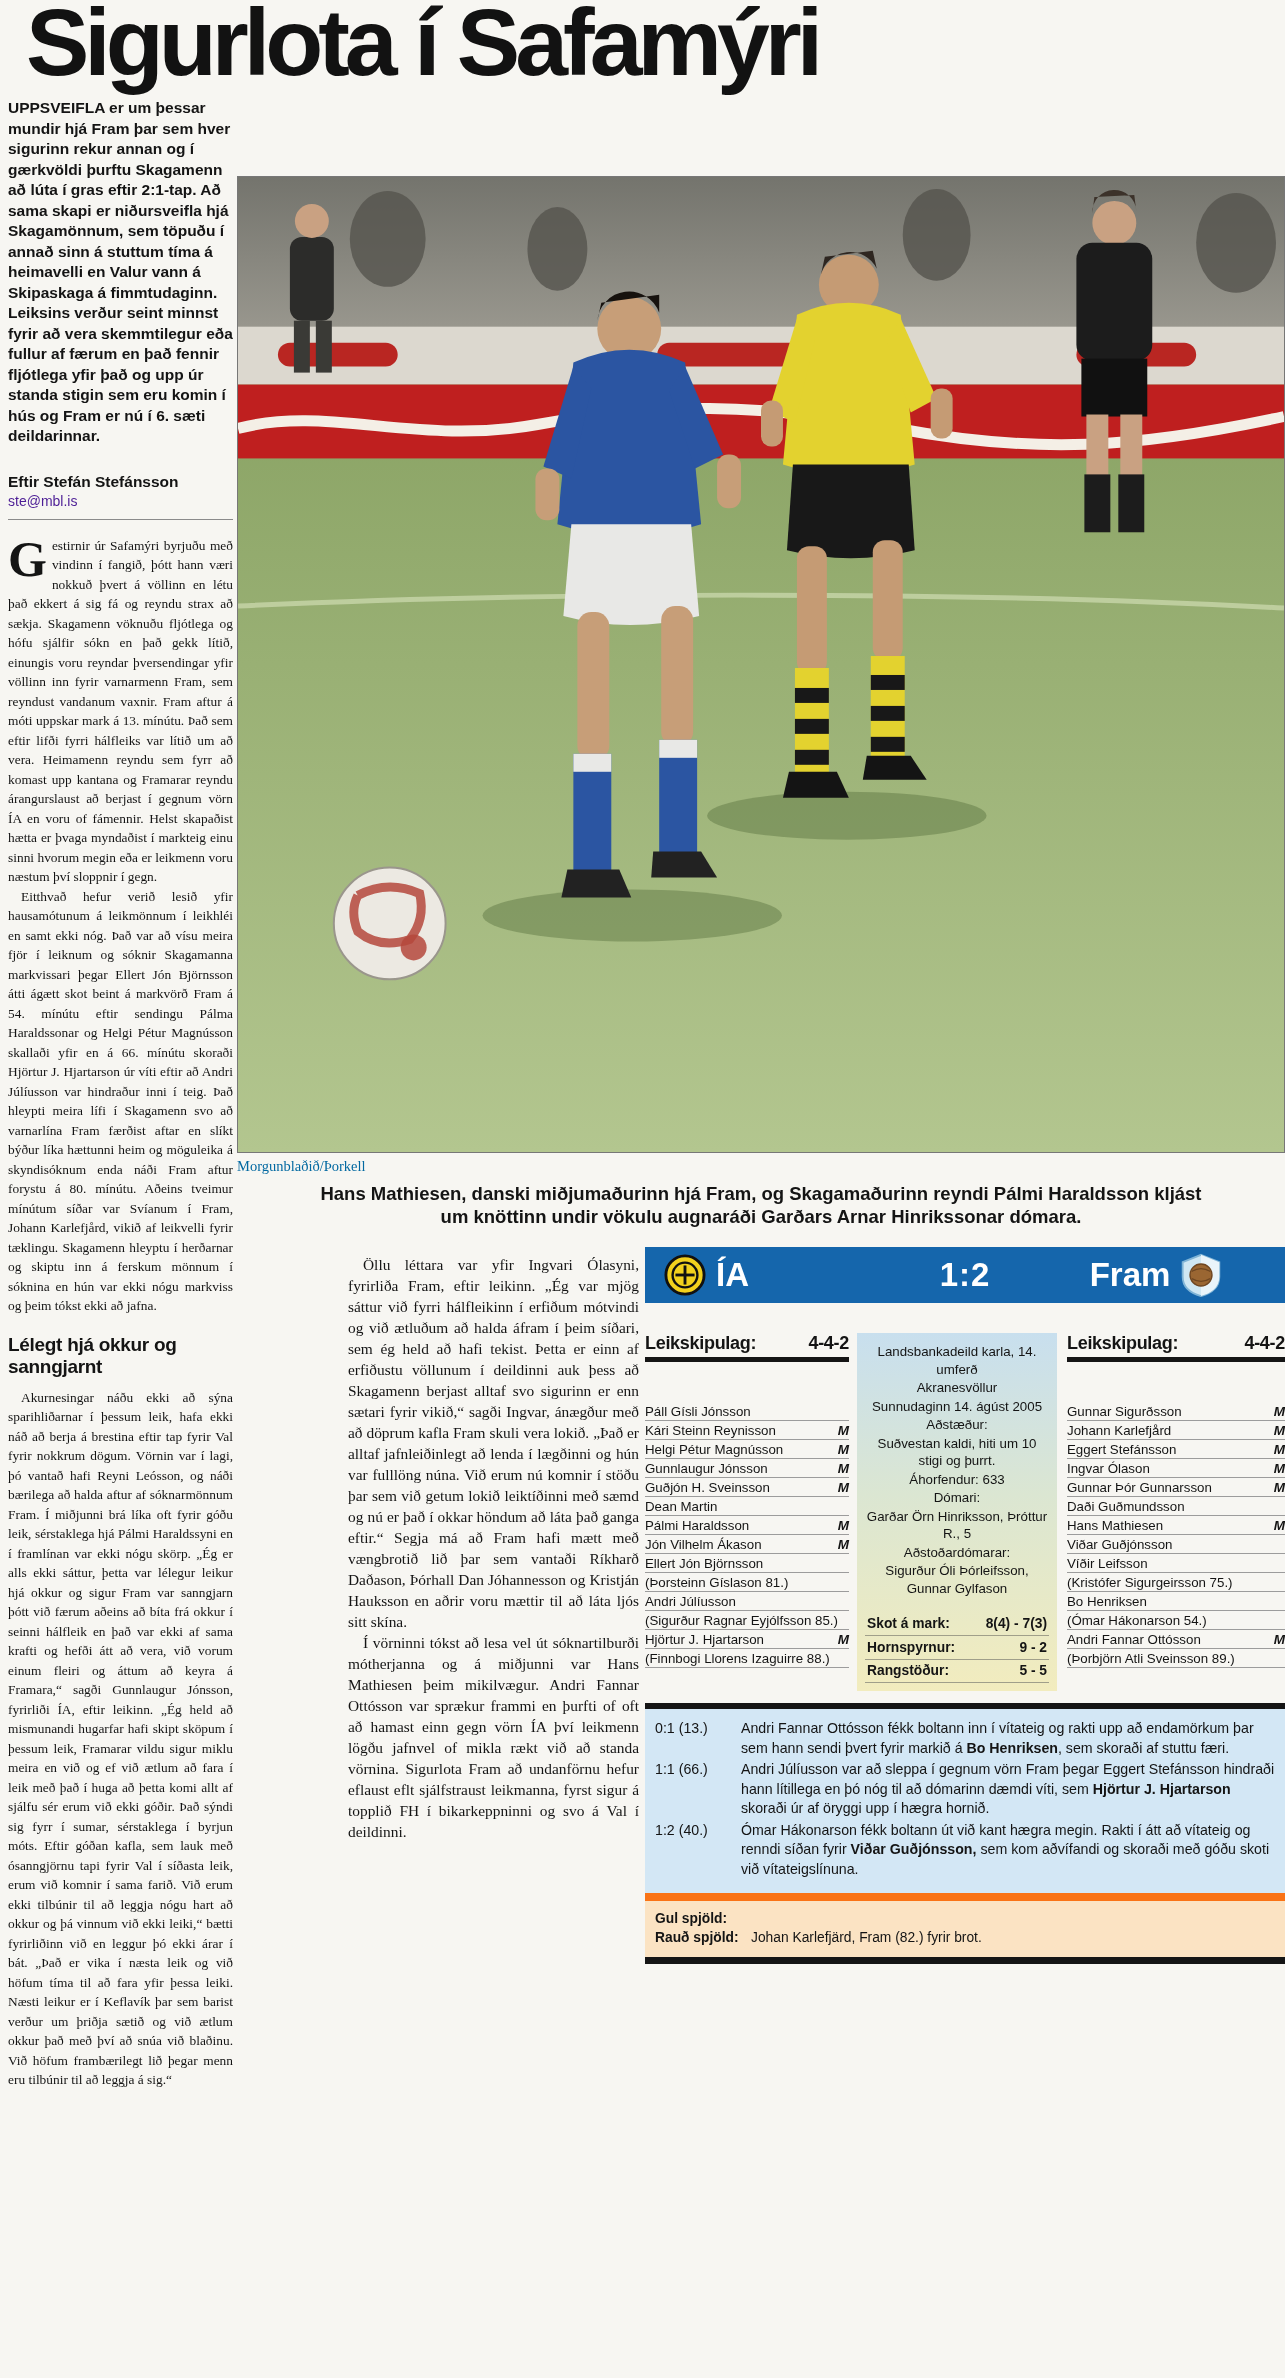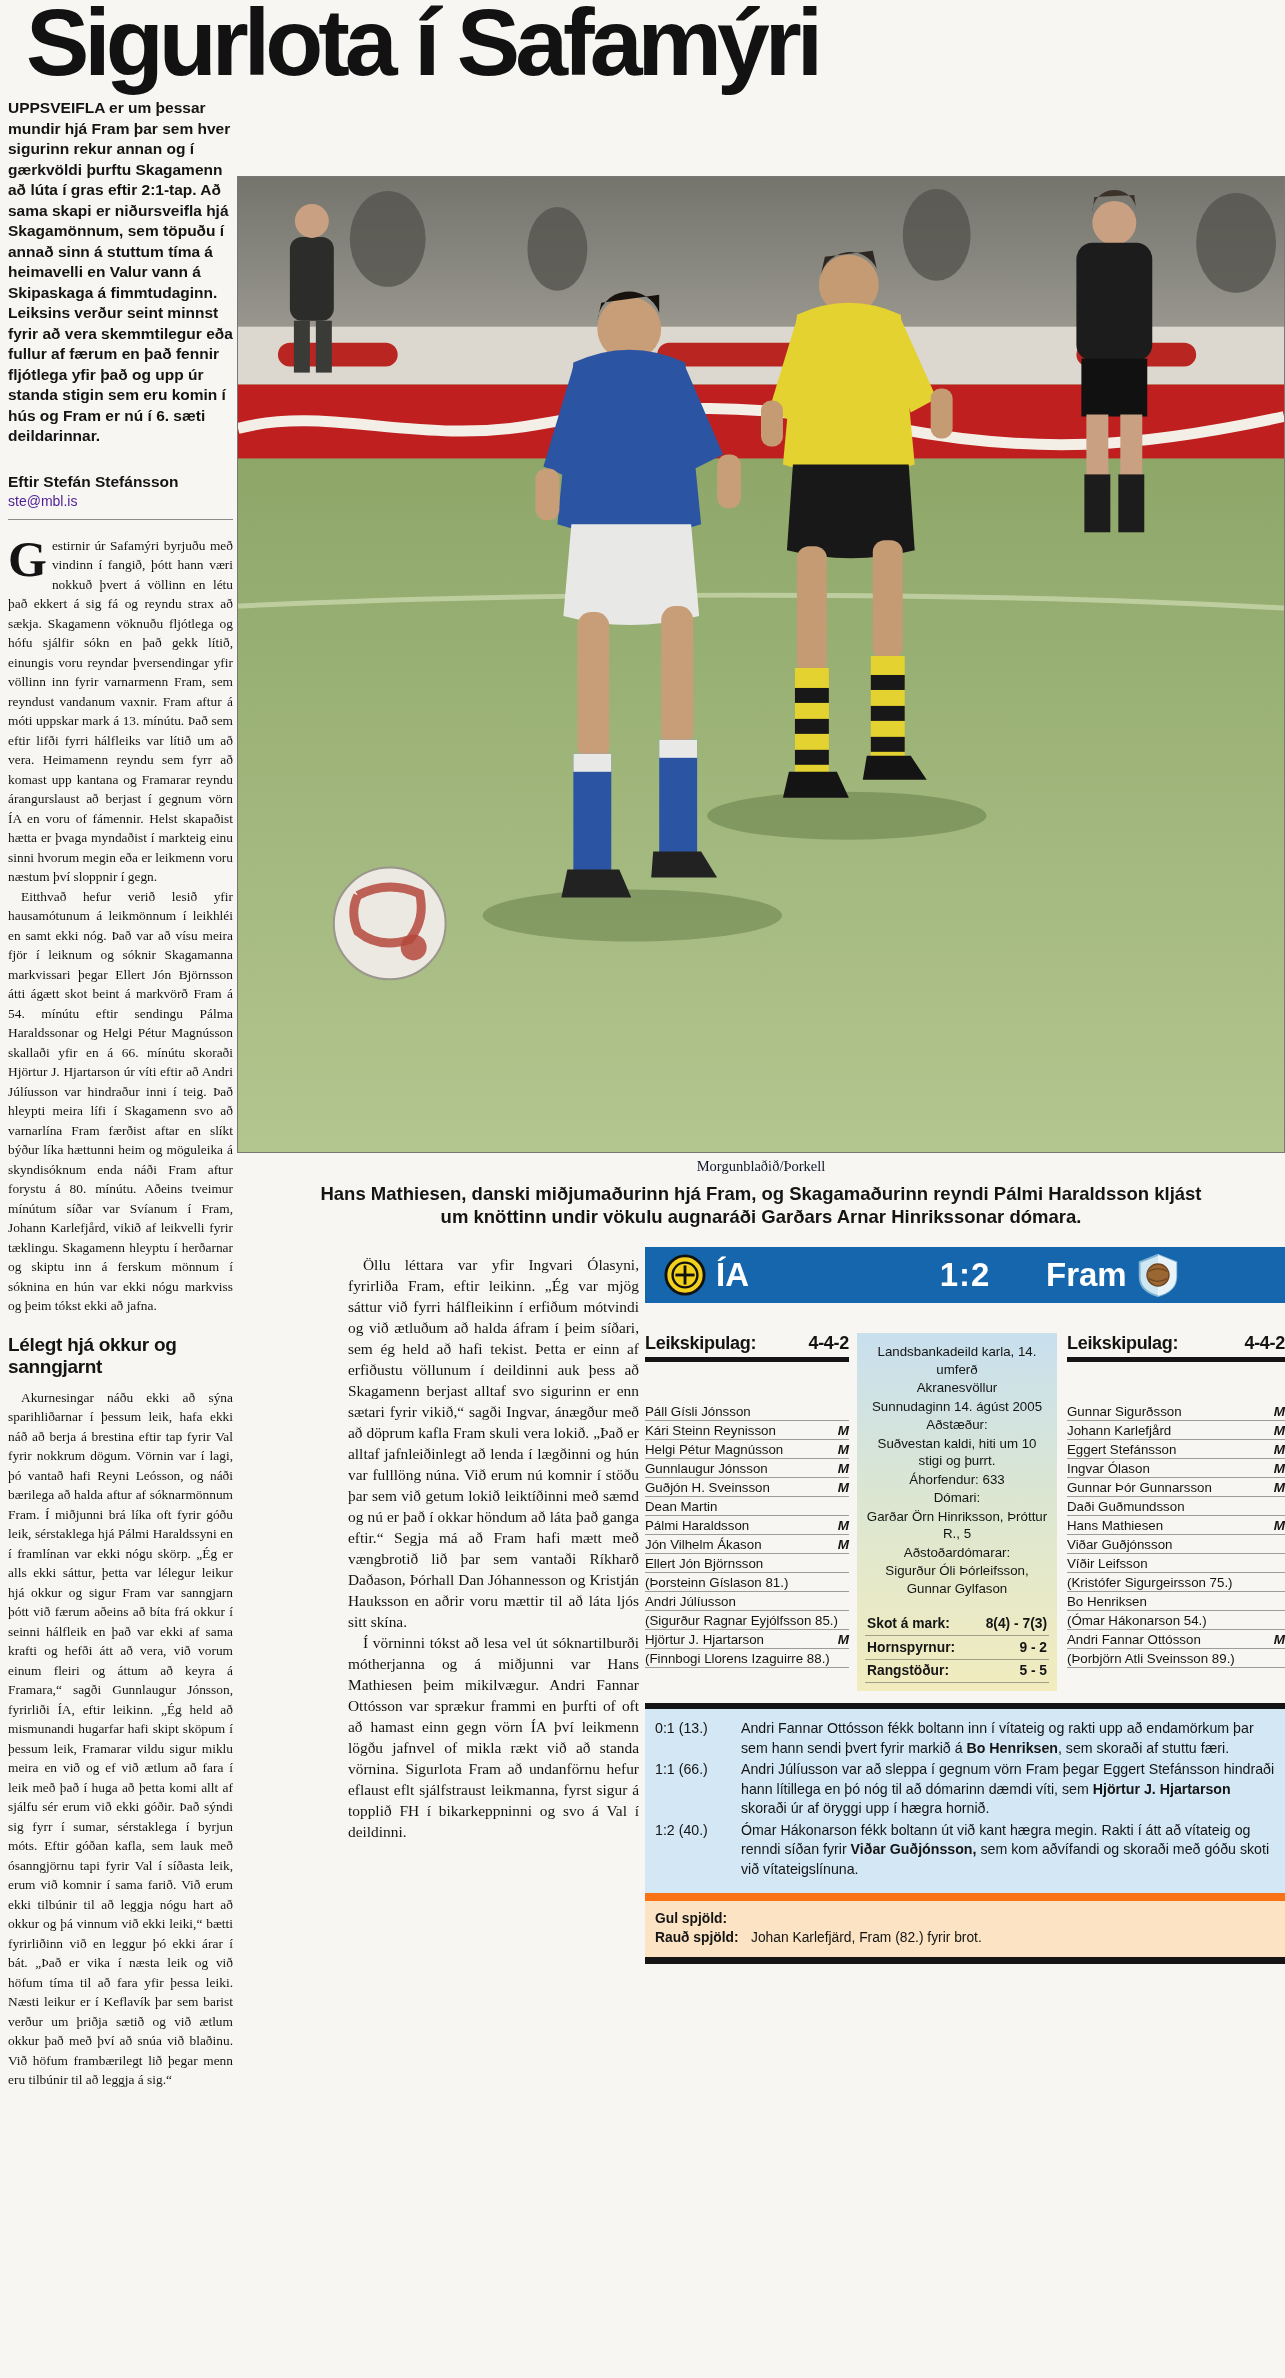--- a/index.html
+++ b/index.html
@@ -20,36 +20,36 @@
   p.indent{text-indent:13px;}
   .dropcap{float:left;font-size:50px;line-height:40px;font-weight:bold;
            padding:3px 5px 0 0;font-family:"Liberation Serif",serif;}
   .subhead{font-size:19px;font-weight:bold;margin:18px 0 10px;letter-spacing:-0.3px;
            font-family:"Liberation Sans",sans-serif;}
 
   
   .photo{position:absolute;left:237px;top:176px;width:1048px;height:977px;
          border:1px solid #777;box-sizing:border-box;overflow:hidden;}
   .photo svg{display:block;width:100%;height:100%;}
-  .credit{position:absolute;left:237px;top:1158px;width:1048px;text-align:center;
-          font-family:"Liberation Serif",serif;font-size:14.5px;color:#0f172a;}
+  .credit{position:absolute;left:237px;top:1158px;width:1048px;text-align:left;
+          font-family:"Liberation Serif",serif;font-size:14.5px;color:#0369a1;}
   .caption{position:absolute;left:237px;top:1182px;width:1048px;box-sizing:border-box;
            padding:0 70px;text-align:center;font-weight:bold;font-size:18.5px;line-height:23px;}
 
   
   .col-mid{position:absolute;left:348px;top:1254px;width:291px;height:1112px;overflow:hidden;}
   .col-mid .serif{font-size:15.4px;line-height:21px;}
   .col-mid p.indent{text-indent:15px;}
 
   
   .matchbox{position:absolute;left:645px;top:1247px;width:640px;}
   .scorebar{height:56px;background:#1566ac;display:flex;align-items:center;
             padding:0 19px;box-sizing:border-box;color:#fff;}
   .team{display:flex;align-items:center;gap:10px;font-size:33px;font-weight:bold;width:220px;}
-  .team.away{justify-content:flex-start;}
+  .team.away{justify-content:center;}
   .score{flex:1;text-align:center;font-size:33px;font-weight:bold;letter-spacing:1px;}
   .badge{width:42px;height:44px;flex:none;}
 
   .statcols{display:flex;margin-top:30px;}
   .lineup{width:212px;box-sizing:border-box;padding-right:8px;}
   .lineup.away{width:228px;padding:0 0 0 10px;}
   .lineup-head{display:flex;justify-content:space-between;font-size:18px;font-weight:bold;
                border-bottom:5px solid #151515;padding-bottom:3px;letter-spacing:-0.3px;}
   .players{margin-top:40px;}
   .prow{display:flex;justify-content:space-between;align-items:baseline;

